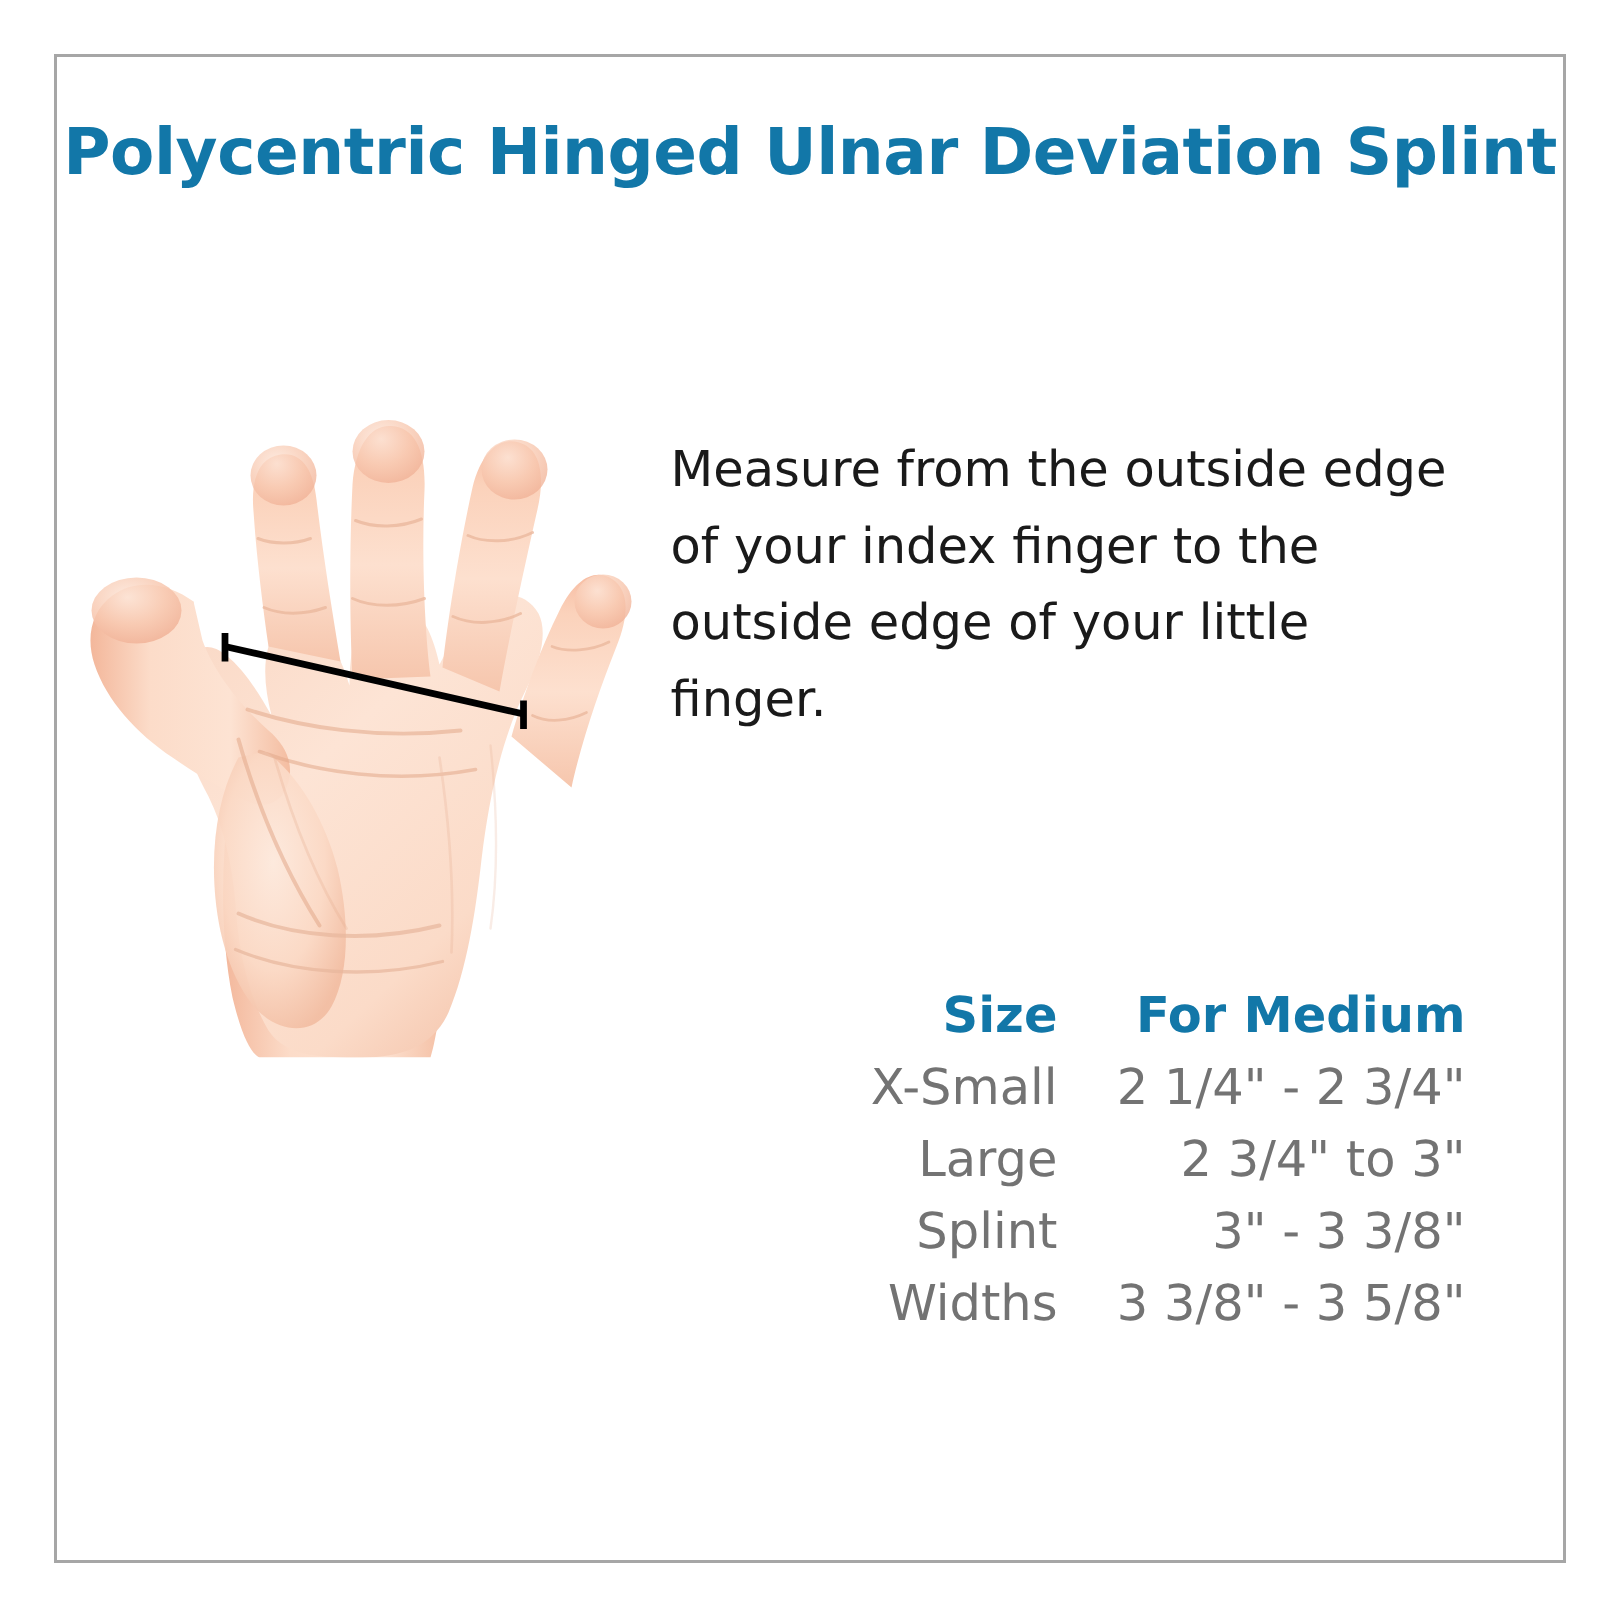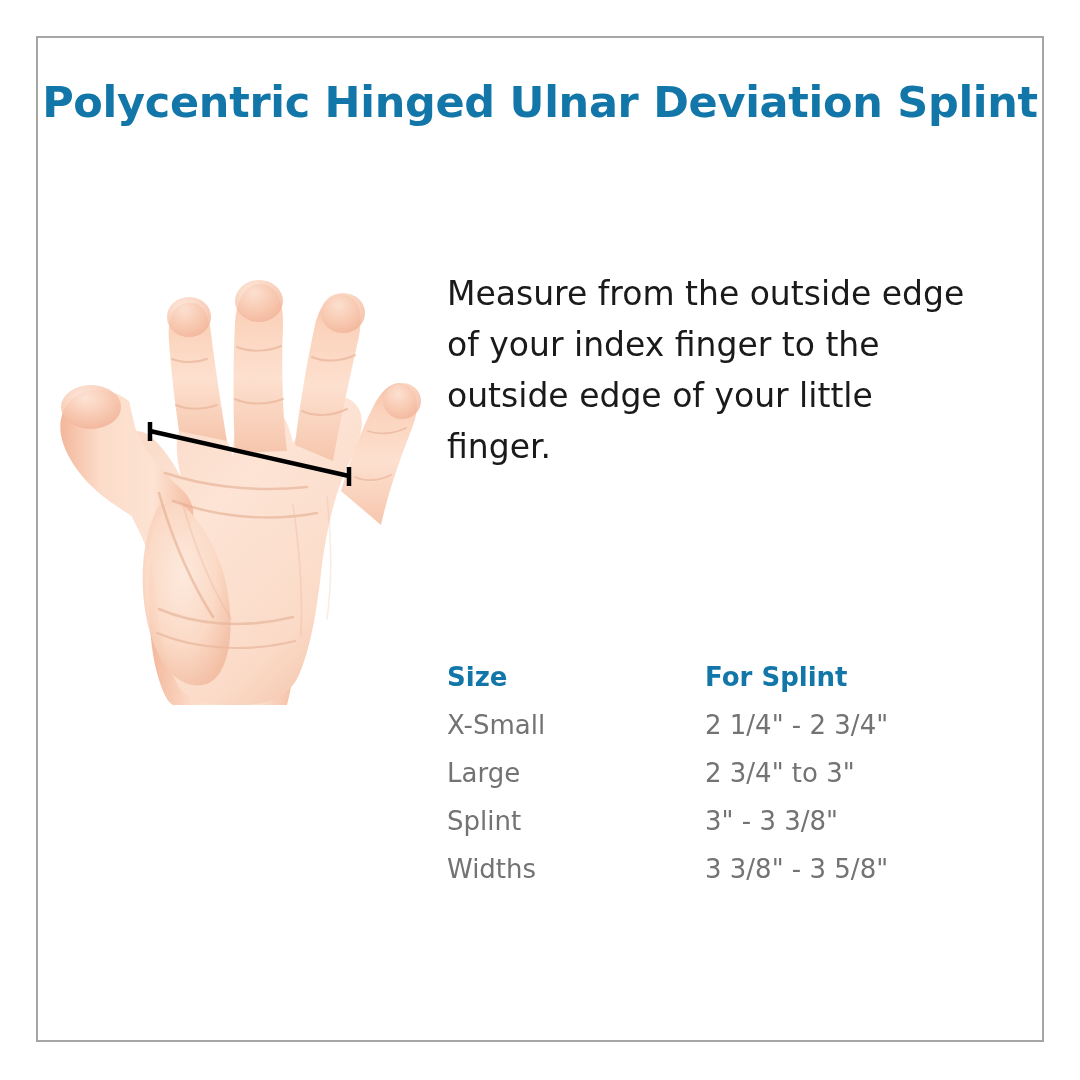--- a/index.html
+++ b/index.html
@@ -67,40 +67,40 @@
     font-size: 33px;
     font-weight: bold;
     letter-spacing: 0.4px;
     color: #ED7D31;
     white-space: nowrap;
   }
 
   .sizing-body {
     position: absolute;
     left: 447px;
-    top: 268px;
+    top: 287px;
     width: 525px;
     font-size: 33px;
     color: #1a1a1a;
     line-height: 51px;
   }
 
   
   .size-table {
     position: absolute;
     left: 447px;
     top: 653px;
     width: 530px;
     border-collapse: collapse;
   }
   .size-table th,
   .size-table td {
     padding: 0;
-    text-align: left;
-    font-size: 26px;
+    text-align: right;
+    font-size: 33px;
     line-height: 48px;
     vertical-align: top;
     white-space: nowrap;
   }
   .size-table th {
     font-weight: bold;
     color: #1277a8;
   }
   .size-table td {
     color: #737373;
@@ -245,21 +245,21 @@
     </svg>
   </div>
 
 
   <div class="sizing-body">Measure from the outside edge of your index finger to the outside edge of your little finger.</div>
 
   <table class="size-table">
     <thead>
       <tr>
         <th class="col-size">Size</th>
-        <th class="col-width">For Splint</th>
+        <th class="col-width">For Medium</th>
       </tr>
     </thead>
     <tbody>
       <tr>
         <td>X-Small</td>
         <td>2 1/4" - 2 3/4"</td>
       </tr>
       <tr>
         <td>Large</td>
         <td>2 3/4" to 3"</td>

